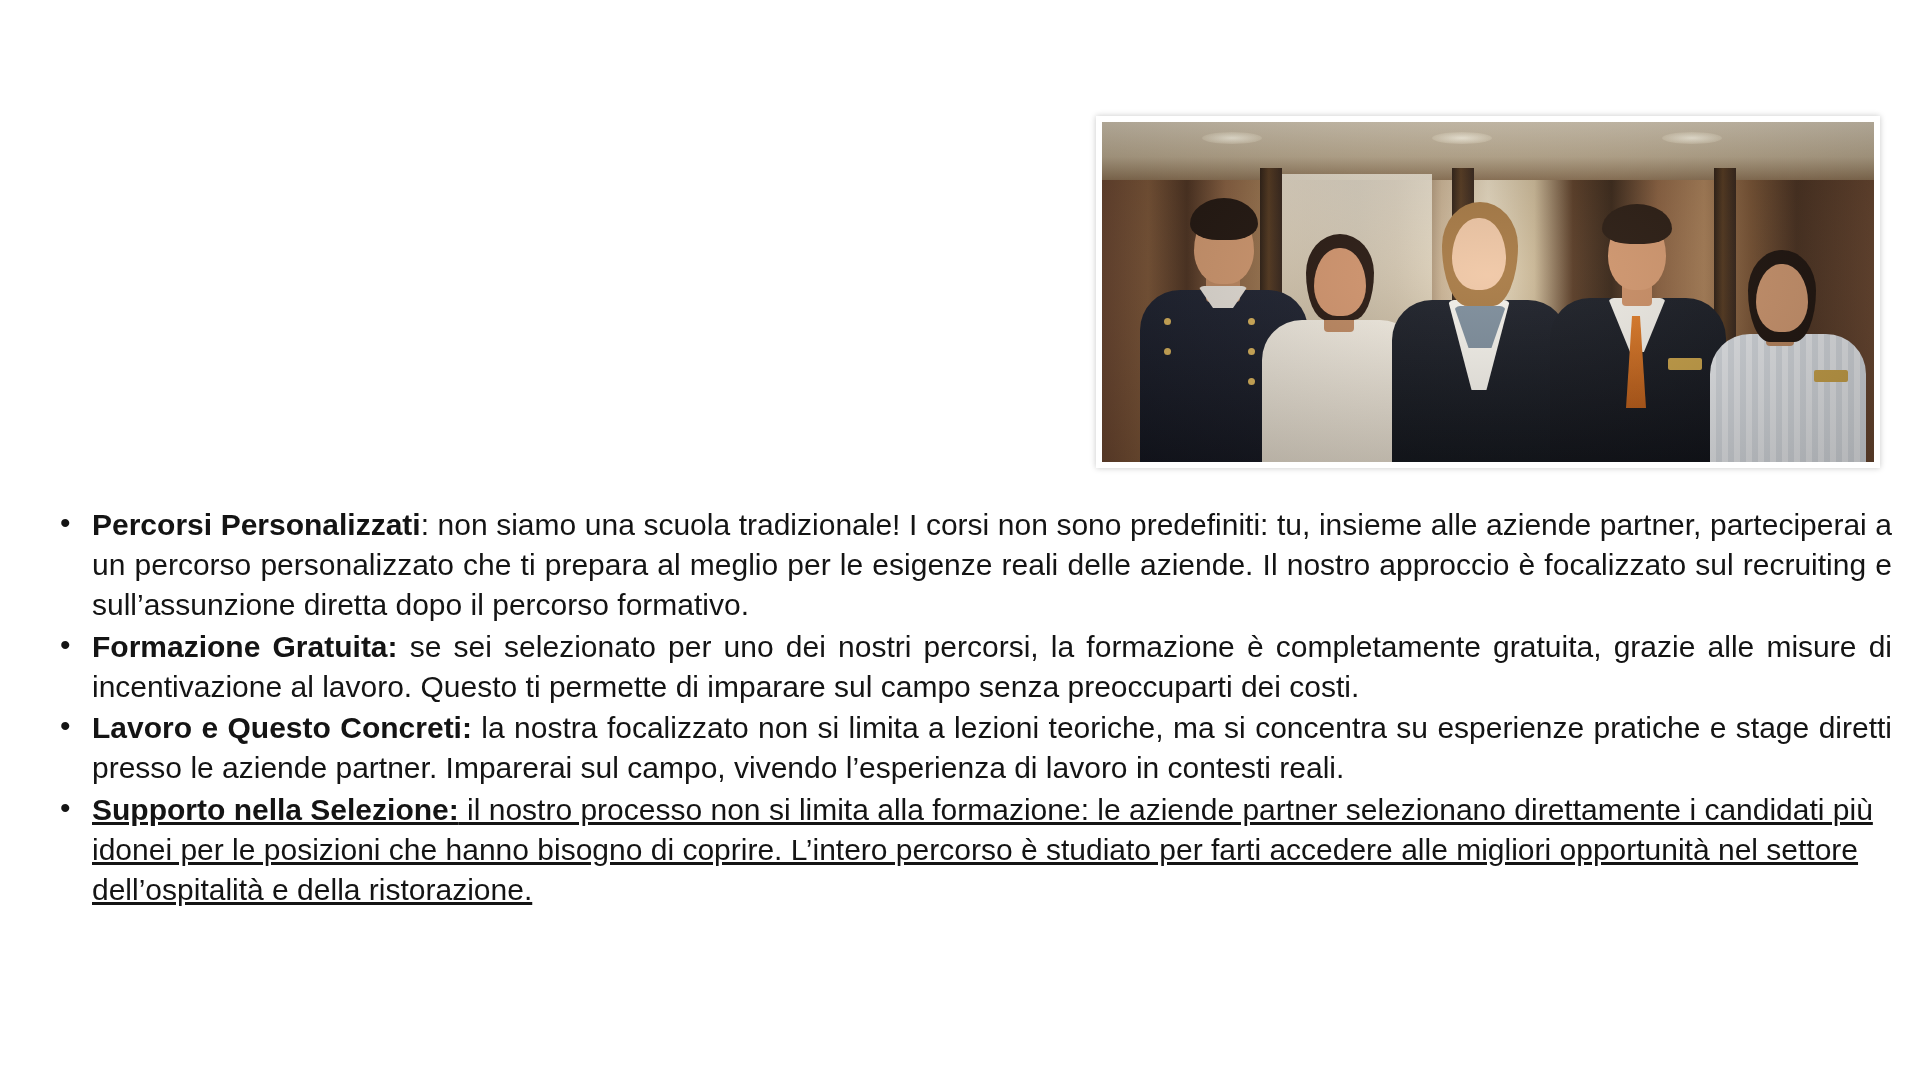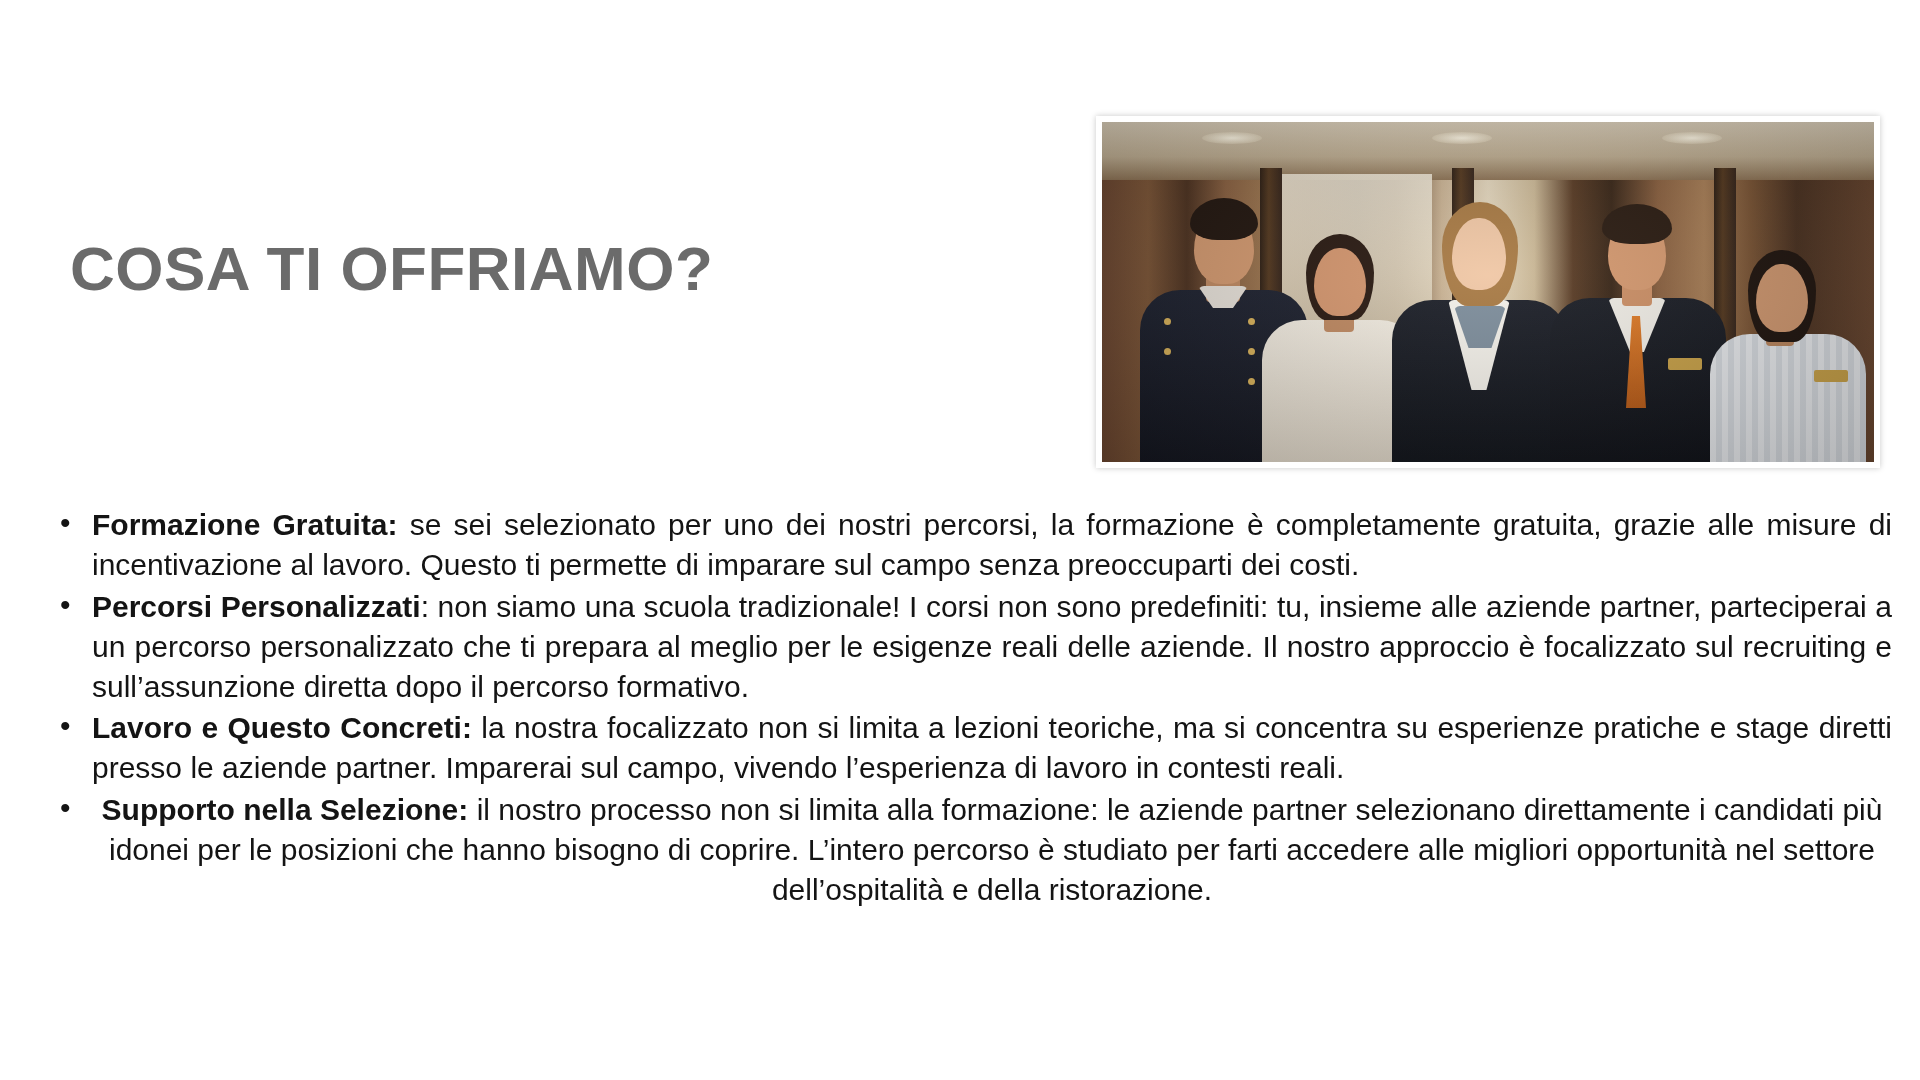--- a/index.html
+++ b/index.html
@@ -145,29 +145,28 @@
   }
   ul.bl > li::before {
     content: "•";
     position: absolute;
     left: -32px;
     top: -2px;
     font-size: 30px;
     line-height: 1.33;
     color: #141414;
   }
-  ul.bl > li:last-child { text-align: center; }
+  ul.bl > li:last-child { text-align: left; text-decoration: underline; }
   .lead { font-weight: bold; }
 </style>
 </head>
 <body>
 
 <div class="slide">
 
-  <div class="title">COSA TI OFFRIAMO?</div>
 
   <div class="photo-frame">
     <div class="photo">
       <div class="bg-wood"></div>
       <div class="bg-ceiling"></div>
       <div class="bg-ceiling-light" style="left:100px;"></div>
       <div class="bg-ceiling-light" style="left:330px;"></div>
       <div class="bg-ceiling-light" style="left:560px;"></div>
       <div class="bg-panel-light" style="left:180px;"></div>
       <div class="bg-doorframe" style="left:158px;"></div>
@@ -224,24 +223,24 @@
         <div style="position:absolute; left:712px; top:248px; width:34px; height:12px; background:#c8a148; border-radius:2px;"></div>
       </div>
 
       <div style="position:absolute; inset:0; background:radial-gradient(ellipse at 50% 45%, rgba(255,255,255,0.06), rgba(0,0,0,0.22) 100%);"></div>
     </div>
   </div>
 
   <div class="bullets">
     <ul class="bl">
       <li>
+        <span class="lead">Percorsi Personalizzati</span><span>: non siamo una scuola tradizionale! I corsi non sono predefiniti: tu, insieme alle aziende partner, parteciperai a un percorso personalizzato che ti prepara al meglio per le esigenze reali delle aziende. Il nostro approccio è focalizzato sul recruiting e sull’assunzione diretta dopo il percorso formativo.</span>
+      </li>
+      <li>
         <span class="lead">Formazione Gratuita:</span><span> se sei selezionato per uno dei nostri percorsi, la formazione è completamente gratuita, grazie alle misure di incentivazione al lavoro. Questo ti permette di imparare sul campo senza preoccuparti dei costi.</span>
-      </li>
-      <li>
-        <span class="lead">Percorsi Personalizzati</span><span>: non siamo una scuola tradizionale! I corsi non sono predefiniti: tu, insieme alle aziende partner, parteciperai a un percorso personalizzato che ti prepara al meglio per le esigenze reali delle aziende. Il nostro approccio è focalizzato sul recruiting e sull’assunzione diretta dopo il percorso formativo.</span>
       </li>
       <li>
         <span class="lead">Lavoro e Questo Concreti:</span><span> la nostra focalizzato non si limita a lezioni teoriche, ma si concentra su esperienze pratiche e stage diretti presso le aziende partner. Imparerai sul campo, vivendo l’esperienza di lavoro in contesti reali.</span>
       </li>
       <li>
         <span class="lead">Supporto nella Selezione:</span><span> il nostro processo non si limita alla formazione: le aziende partner selezionano direttamente i candidati più idonei per le posizioni che hanno bisogno di coprire. L’intero percorso è studiato per farti accedere alle migliori opportunità nel settore dell’ospitalità e della ristorazione.</span>
       </li>
     </ul>
   </div>
 

